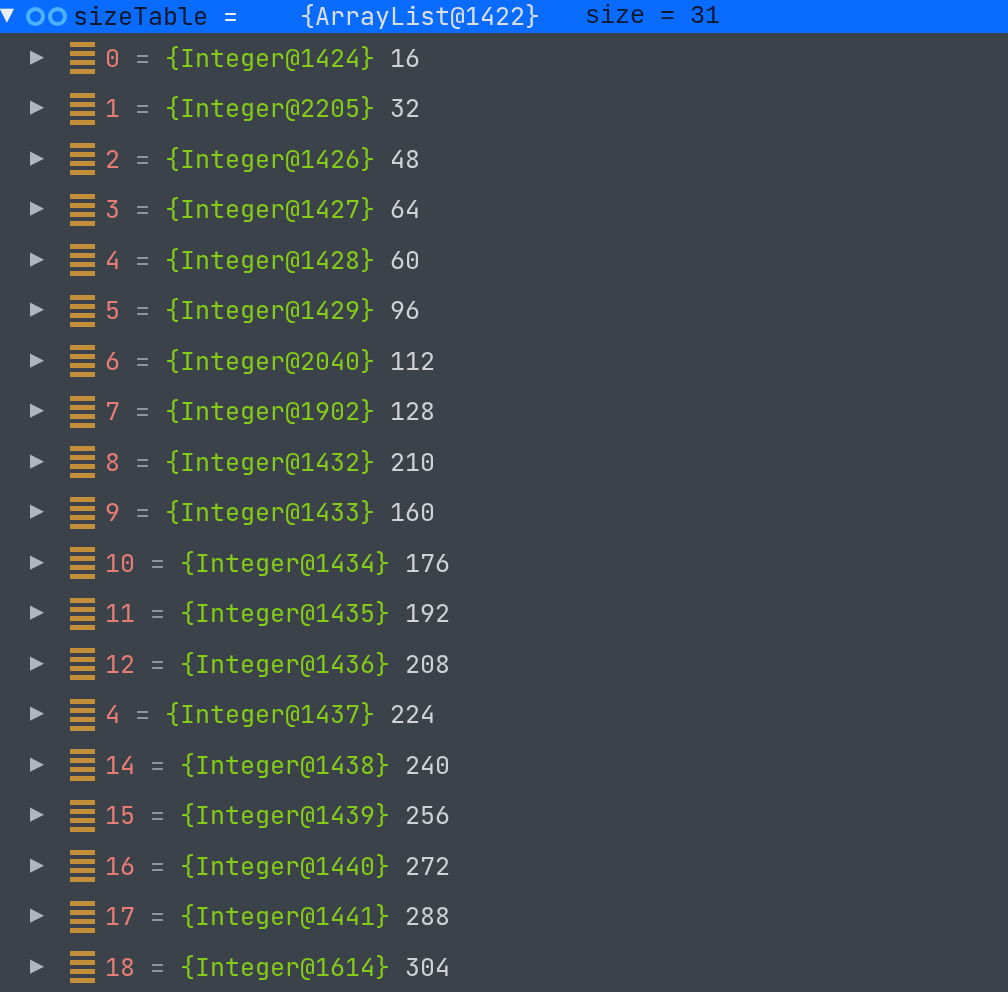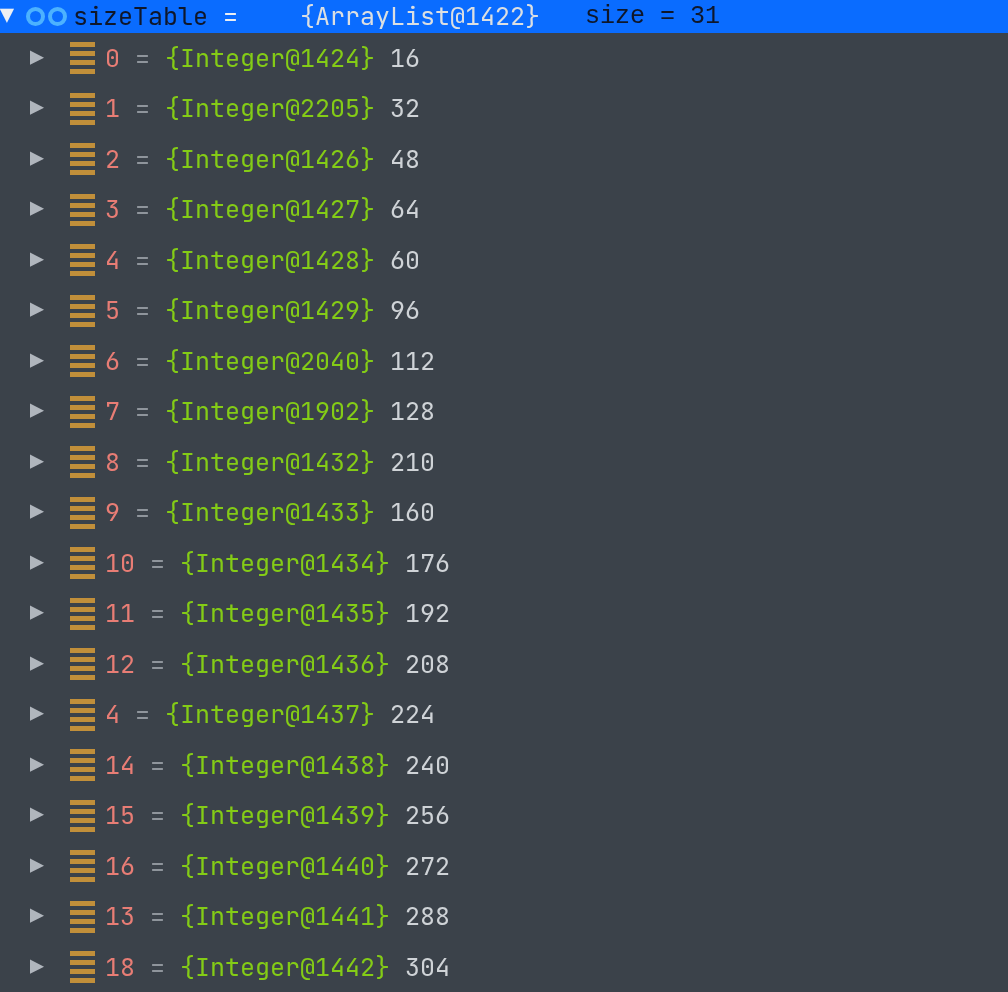--- a/index.html
+++ b/index.html
@@ -252,30 +252,30 @@
       <span class="t-index">16</span>
       <span class="t-eq2"> = </span>
       <span class="t-obj">{Integer@1440}</span>
       <span class="t-val"> 272</span>
     </div>
       <div class="row child-row">
       <span class="tri tri-right">▶</span>
       <span class="elem-icon">
         <span></span><span></span><span></span><span></span>
       </span>
-      <span class="t-index">13</span>
+      <span class="t-index">17</span>
       <span class="t-eq2"> = </span>
       <span class="t-obj">{Integer@1441}</span>
       <span class="t-val"> 288</span>
     </div>
       <div class="row child-row">
       <span class="tri tri-right">▶</span>
       <span class="elem-icon">
         <span></span><span></span><span></span><span></span>
       </span>
       <span class="t-index">18</span>
       <span class="t-eq2"> = </span>
-      <span class="t-obj">{Integer@1442}</span>
+      <span class="t-obj">{Integer@1614}</span>
       <span class="t-val"> 304</span>
     </div>
     </div>
 
 </div>
 
 </body></html>

